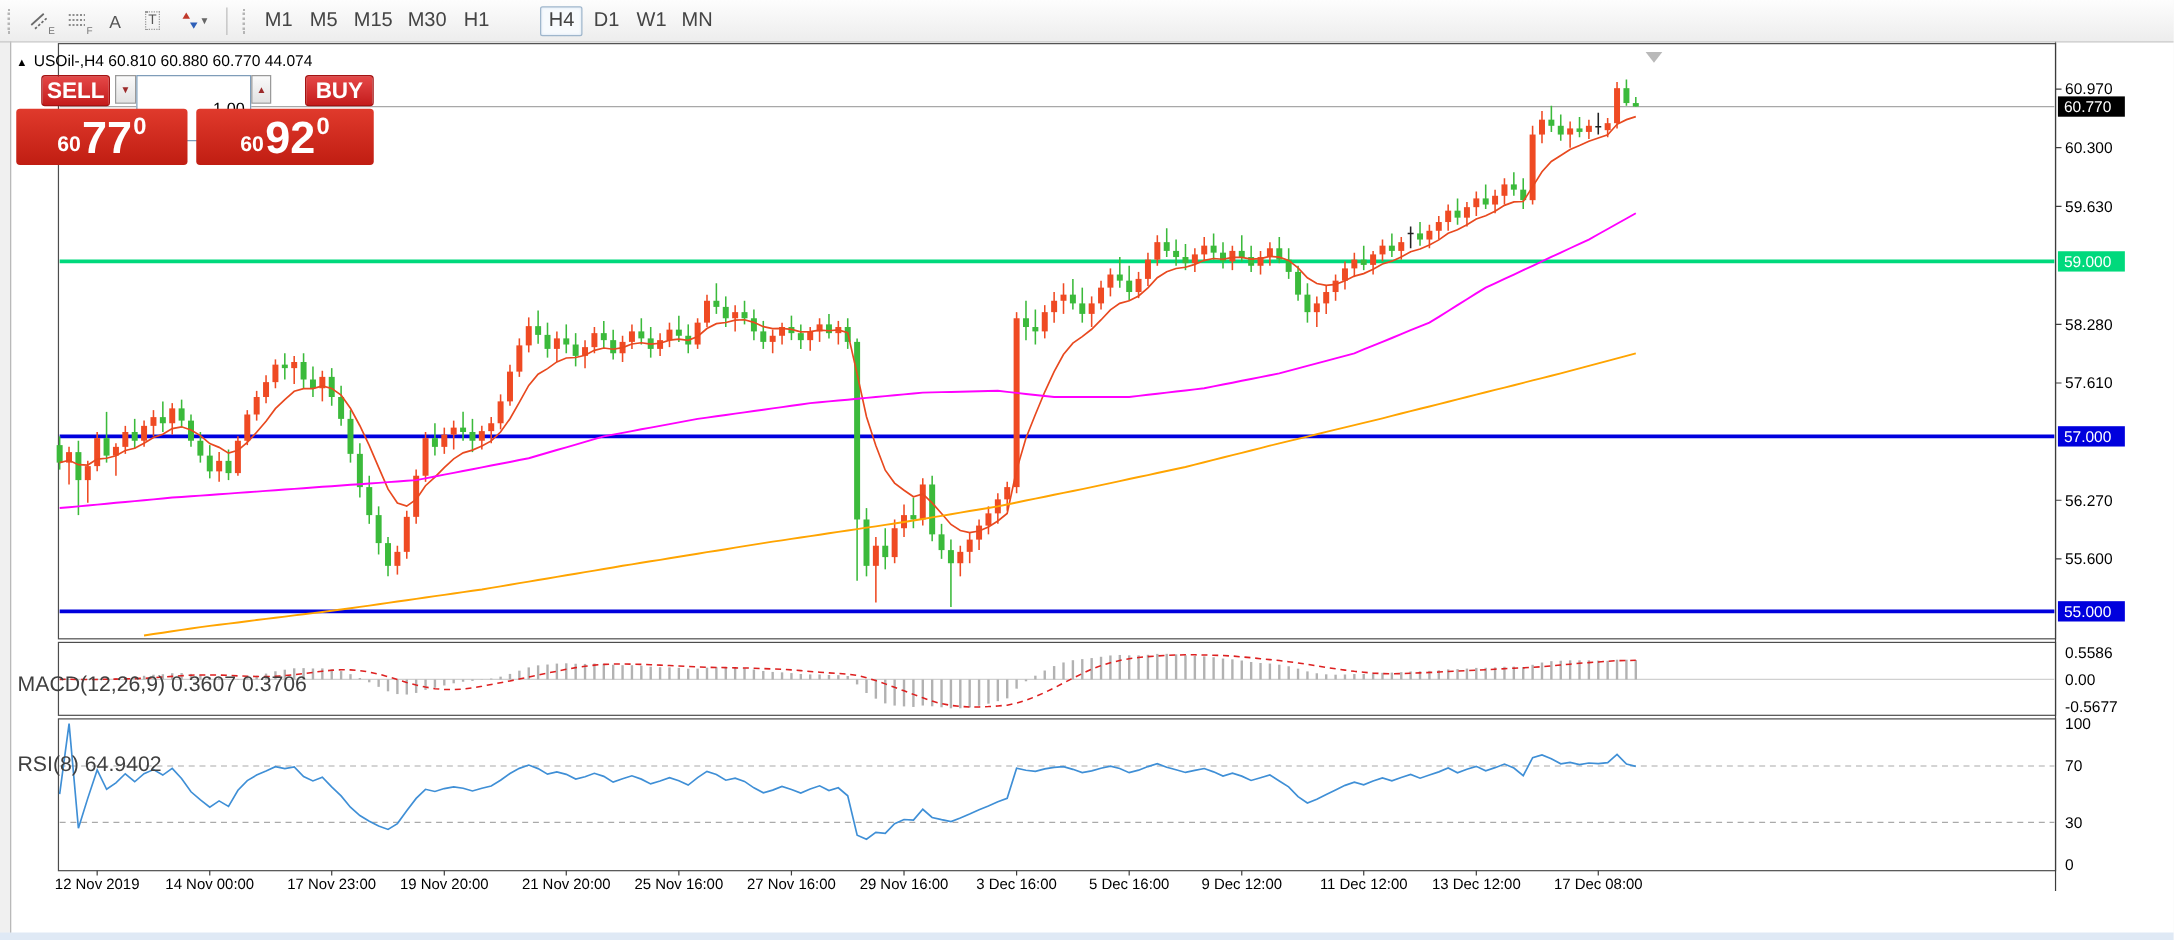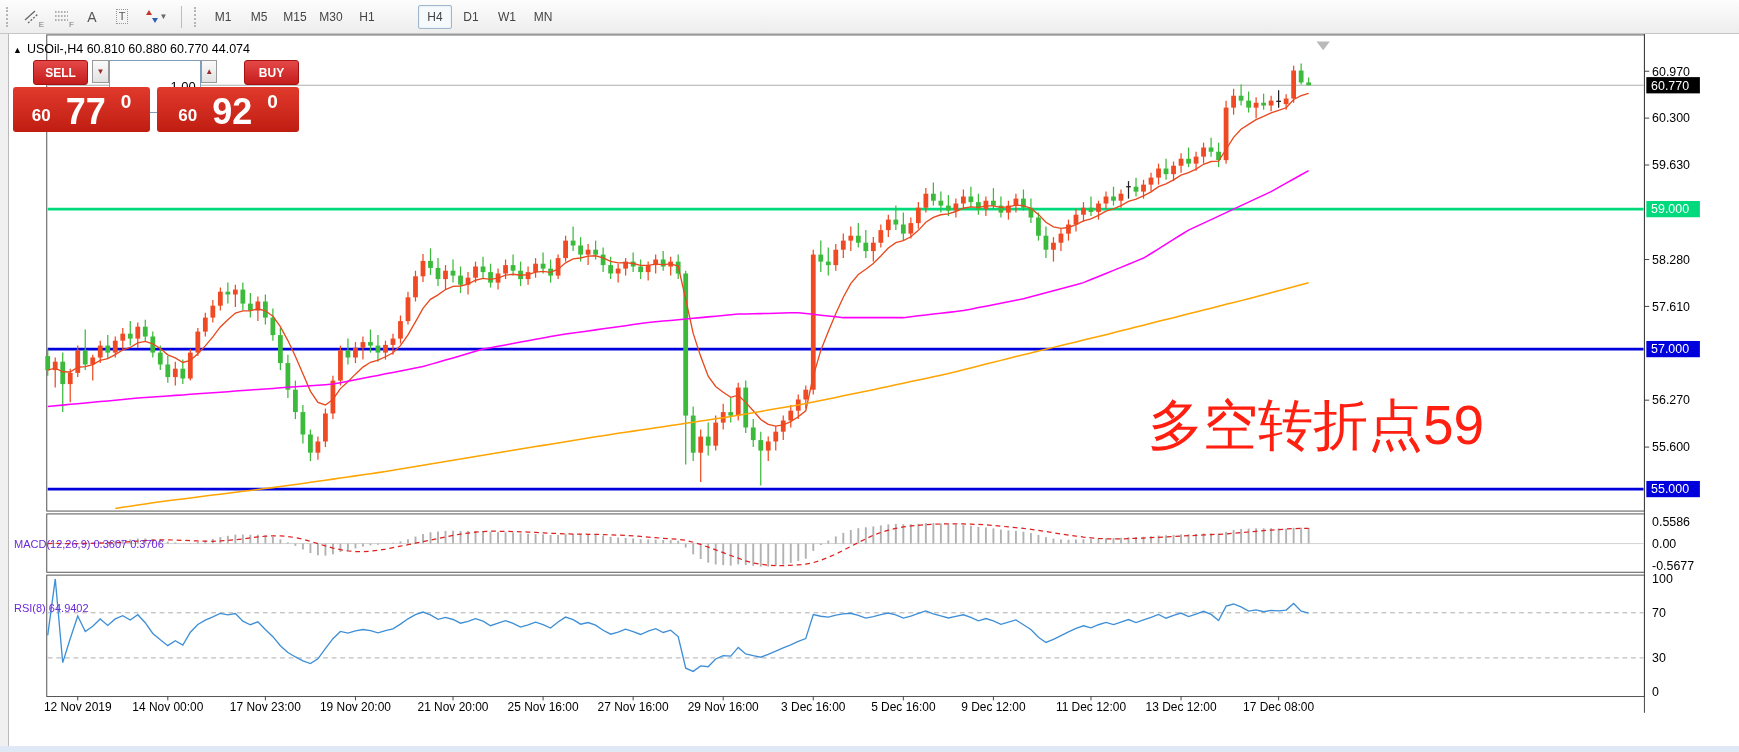--- a/index.html
+++ b/index.html
@@ -9,51 +9,51 @@
   #toolbar{position:absolute;left:0;top:0;width:1739px;height:33px;
     background:linear-gradient(#fdfdfd,#ededed);border-bottom:1px solid #c6c6c6;
     display:flex;align-items:center;z-index:30;}
   .tb-grip{width:5px;height:20px;margin:0 4px 0 6px;border-left:2px dotted #b5b5b5;}
   .tb-btn{width:26px;height:24px;margin:0 1px;display:flex;align-items:center;justify-content:center;
     border:1px solid transparent;border-radius:2px;color:#5d5d5d;font-size:13px;position:relative;cursor:pointer;}
   .tb-sub{position:absolute;right:1px;bottom:0;font-size:8px;color:#777;}
   .tb-sep{width:1px;height:22px;background:#bdbdbd;margin:0 6px;}
   .tb-caret{font-size:8px;color:#666;margin-left:1px;cursor:pointer;}
   .tf-btn{min-width:24px;height:22px;padding:0 4px;margin:0 1px;display:flex;align-items:center;justify-content:center;
-    font-size:12px;color:#444;border:1px solid transparent;border-radius:2px;cursor:pointer;}
+    font-size:16px;color:#444;border:1px solid transparent;border-radius:2px;cursor:pointer;}
   .tf-btn.active{background:#f7fafd;border:1px solid #9fb6cc;box-shadow:inset 0 0 2px #cfdff0;margin-left:33px;}
   .dotted-T{border:1px dotted #999;padding:0 2px;font-size:11px;line-height:13px;}
   
   #chart-wrap{position:absolute;left:0;top:33px;width:1739px;height:719px;background:#fff;}
   #left-strip{position:absolute;left:0;top:0;width:8px;height:719px;background:#f0f0f0;border-right:1px solid #b9b9b9;z-index:5;}
   #bottom-strip{position:absolute;left:0;top:713px;width:1739px;height:6px;background:#dfe9f5;z-index:6;}
   svg#chart{position:absolute;left:0;top:0;z-index:1;}
   
   #title-row{position:absolute;left:13px;top:9px;z-index:20;font-size:12.5px;color:#000;white-space:nowrap;}
   #title-row .tri{font-size:9px;margin-right:5px;}
   #trade{position:absolute;left:13px;top:27px;z-index:20;width:286px;}
   #trade-row{display:flex;height:23px;}
   .trade-btn{width:65px;height:23px;border-radius:3px;border:1px solid #a41212;
-    background:linear-gradient(#e54848,#c41c1c);color:#fff;font-size:12px;font-weight:bold;
+    background:linear-gradient(#e54848,#c41c1c);color:#fff;font-size:18px;font-weight:bold;
     display:flex;align-items:center;justify-content:center;cursor:pointer;margin-left:20px;}
   .spin{width:18px;height:21px;background:linear-gradient(#fafafa,#e2e2e2);border:1px solid #9a9a9a;
     display:flex;align-items:center;justify-content:center;font-size:8px;color:#9c2a2a;cursor:pointer;}
   #vol-field{width:82px;height:19px;border:1px solid #7f9db9;background:#fff;font-size:13px;
     text-align:right;padding:16px 4px;font-family:"Liberation Sans",sans-serif;}
   #buy-gap{width:8px;}
   #price-row{display:flex;margin-top:4px;}
   .big-quote{height:45px;border-radius:3px;background:linear-gradient(#e03a2c,#c01d12);
-    color:#fff;display:flex;align-items:flex-end;justify-content:center;cursor:pointer;gap:14px;}
+    color:#fff;display:flex;align-items:center;justify-content:center;cursor:pointer;}
   .big-quote .pre{font-size:17px;font-weight:bold;align-self:flex-end;margin-bottom:6px;}
   .big-quote .big{font-size:36px;font-weight:bold;line-height:40px;margin:0 1px;}
   .big-quote .sup{font-size:19px;font-weight:bold;align-self:flex-start;margin-top:4px;}
   #sell-quote{width:137px;margin-right:7px;}
   #buy-quote{width:142px;}
   
-  .pane-label{position:absolute;z-index:15;font-size:11px;color:#6d28d9;white-space:nowrap;text-align:right;}
+  .pane-label{position:absolute;z-index:15;font-size:17px;color:#404040;white-space:nowrap;text-align:right;}
   
   #annotation{position:absolute;left:1148px;top:363px;z-index:18;font-size:55px;line-height:58px;
     color:#ff2012;white-space:nowrap;font-family:"Liberation Sans","DejaVu Sans",sans-serif;}
 </style>
 </head>
 <body>
 
 <div id="window">
 
   <div id="toolbar">
@@ -718,15 +718,14 @@
           <span class="pre">60</span>
           <span class="big">92</span>
           <span class="sup">0</span>
         </div>
       </div>
     </div>
 
     <div class="pane-label" style="left:14px;top:505px;">MACD(12,26,9)  0.3607 0.3706</div>
     <div class="pane-label" style="left:14px;top:569px;">RSI(8) 64.9402</div>
 
-    <div id="annotation" style="color: rgb(255, 32, 18);">多空转折点59</div>
   </div>
 </div>
 
 </body></html>

